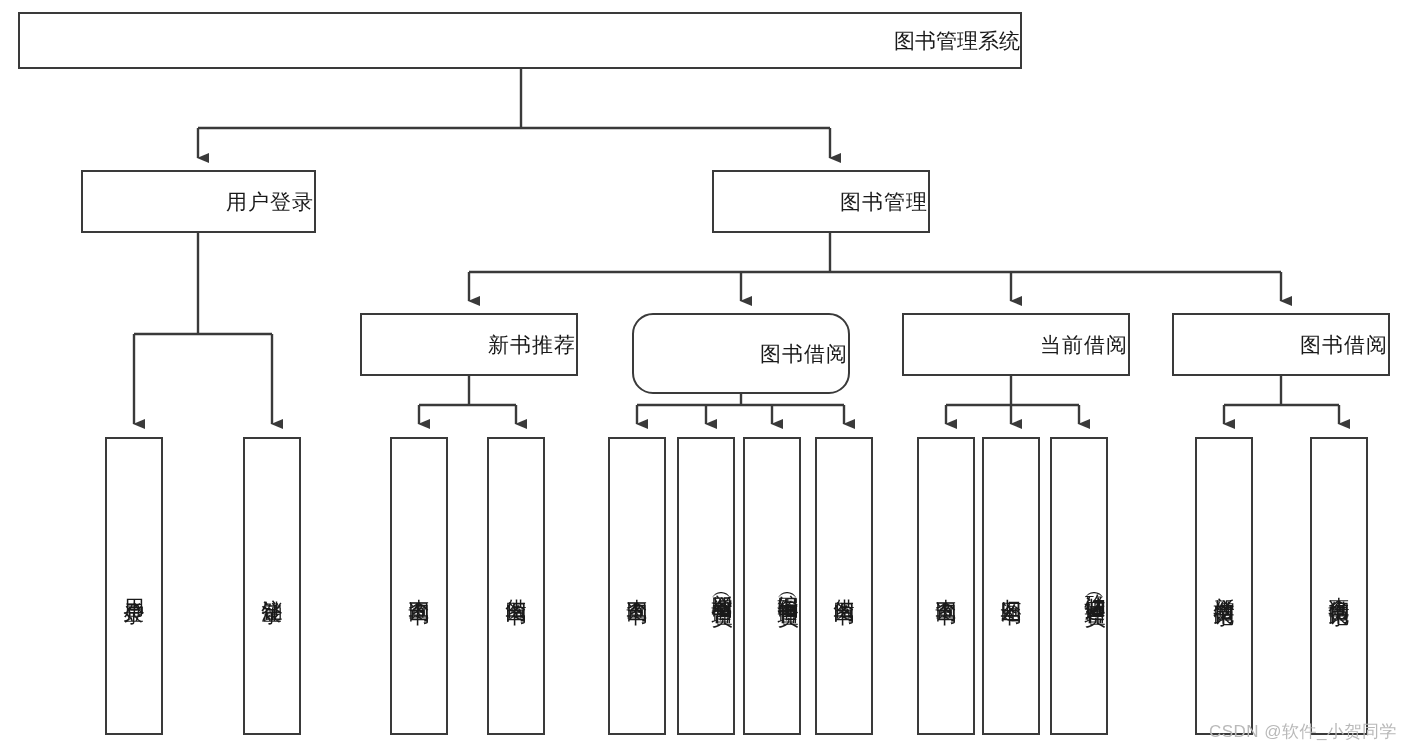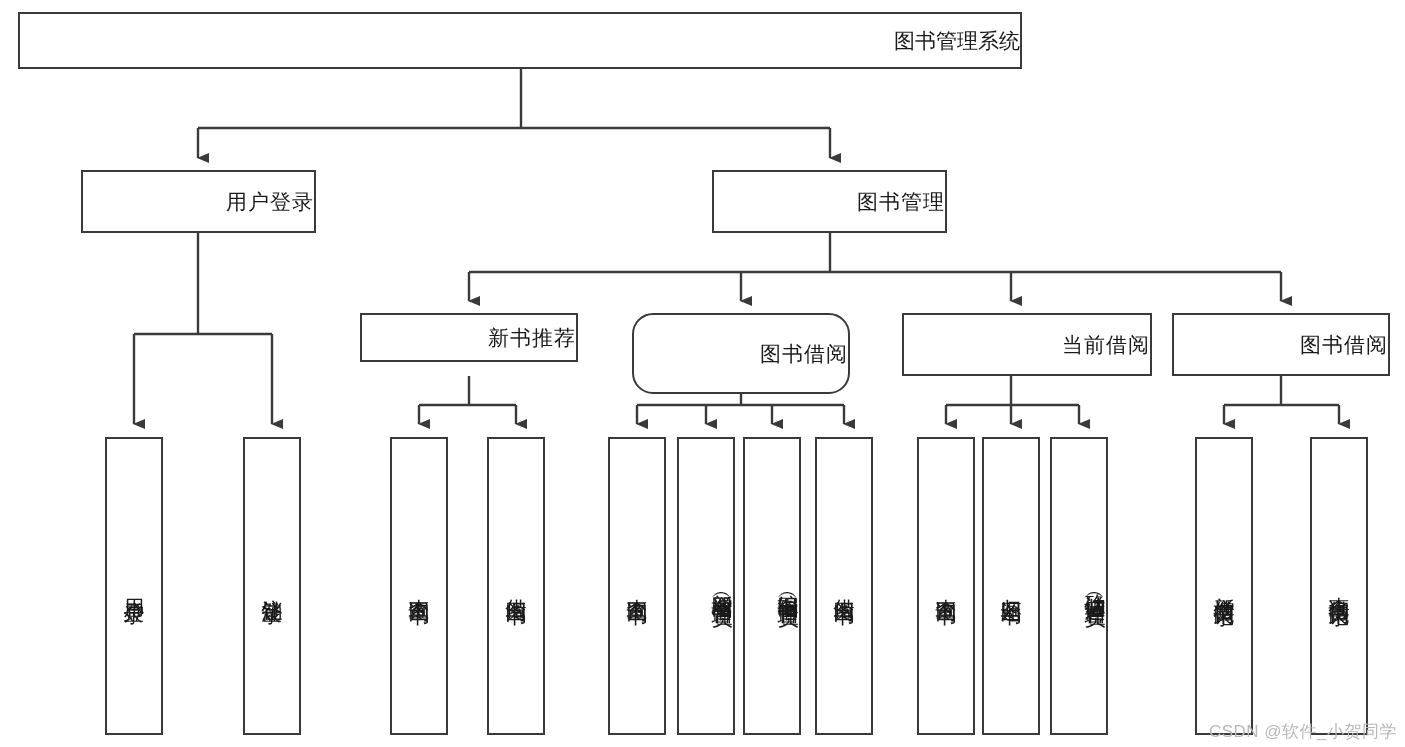--- a/index.html
+++ b/index.html
@@ -96,31 +96,31 @@
     </g>
   </svg>
 
   <div class="node root" style="left:18px;top:12px;width:1004px;height:57px;">
     <span>图书管理系统</span>
   </div>
 
   <div class="node h" style="left:81px;top:170px;width:235px;height:63px;">
     <span>用户登录</span>
   </div>
-  <div class="node h" style="left:712px;top:170px;width:235px;height:63px;">
+  <div class="node h" style="left:712px;top:170px;width:218px;height:63px;">
     <span>图书管理</span>
   </div>
 
-  <div class="node h" style="left:360px;top:313px;width:218px;height:49px;">
+  <div class="node h" style="left:360px;top:313px;width:218px;height:63px;">
     <span>新书推荐</span>
   </div>
   <div class="node h" style="left:632px;top:313px;width:218px;height:81px;border-radius:21px;">
     <span>图书借阅</span>
   </div>
-  <div class="node h" style="left:902px;top:313px;width:250px;height:63px;">
+  <div class="node h" style="left:902px;top:313px;width:228px;height:63px;">
     <span>当前借阅</span>
   </div>
   <div class="node h" style="left:1172px;top:313px;width:218px;height:63px;">
     <span>图书借阅</span>
   </div>
 
   <div class="node v mid" style="left:105px;top:437px;width:58px;height:298px;">
     <span>用户登录</span>
   </div>
   <div class="node v mid" style="left:243px;top:437px;width:58px;height:298px;">

